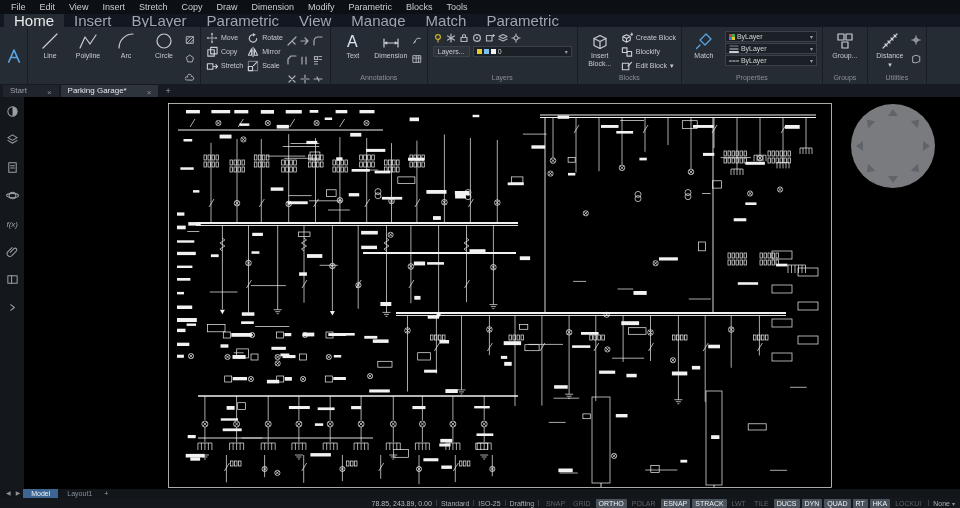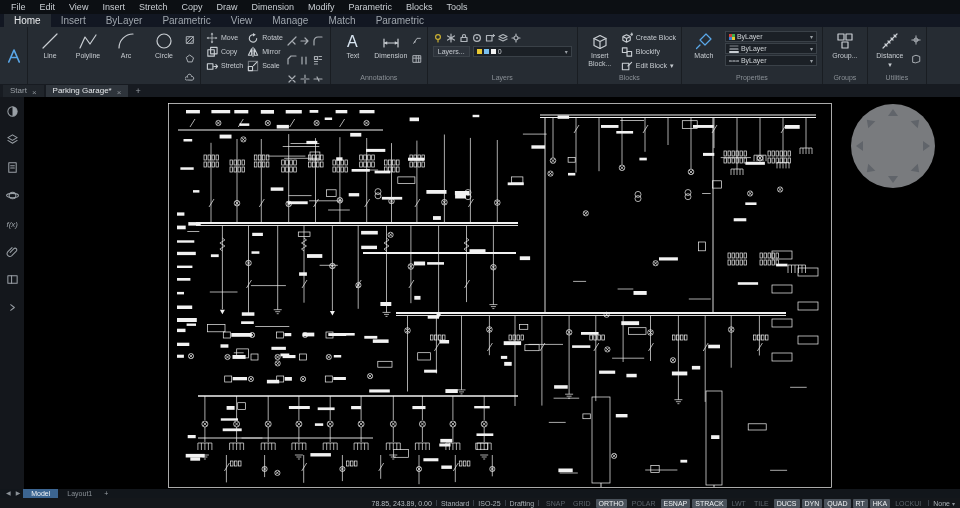--- a/index.html
+++ b/index.html
@@ -6,21 +6,21 @@
   html,body{width:960px;height:508px;overflow:hidden}
   body{font-family:"Liberation Sans",sans-serif;background:#000;color:#c9ced3;-webkit-user-select:none;user-select:none}
   .app{width:960px;height:508px;display:flex;flex-direction:column;background:#84cc16}
 
   
   .menubar{height:14px;background:#0c0f13;display:flex;align-items:center;padding-left:4px;flex:none}
   .menu-item{font-size:9px;line-height:14px;color:#c9ced3;padding:0 7px;cursor:default}
 
   
   .ribbontabs{height:13px;background:#121722;display:flex;align-items:stretch;padding-left:4px;flex:none}
-  .rtab{font-size:10px;line-height:13px;color:#9fa6ad;padding:0 10px}
+  .rtab{font-size:15px;line-height:13px;color:#9fa6ad;padding:0 10px}
   .rtab.active{background:#262c33;color:#e8eaec}
 
   
   .ribbon{height:57px;background:#262c33;display:flex;flex:none}
   .applogo{width:28px;display:flex;align-items:center;justify-content:center;border-right:1px solid #191d22}
   .applogo svg{width:18px;height:18px}
   .panel{display:flex;flex-direction:column;border-right:1px solid #191d22}
   .panel-tools{flex:1;display:flex;align-items:flex-start;padding:4px 5px 0;gap:4px}
   .panel-label{height:11px;font-size:7px;color:#8a9096;text-align:center;line-height:10px}
   .bigtool{width:34px;display:flex;flex-direction:column;align-items:center;gap:1px}
@@ -39,21 +39,21 @@
   .chip4{display:grid;grid-template-columns:3px 3px;grid-auto-rows:3px;flex:none}
   .chip4 i{display:block}
   .btn{height:11px;background:#2d333b;border:1px solid #3a4148;font-size:7px;color:#c6cbd0;display:flex;align-items:center;padding:0 4px}
   svg.ic{stroke:#c9ced3;fill:none;stroke-width:1.2;stroke-linecap:round;stroke-linejoin:round}
   svg.ic .fl{fill:#c9ced3;stroke:none}
   svg.ic .blue{stroke:#5aa7e8}
   svg.ic text{stroke:none}
 
   
   .doctabs{height:13px;background:#171b21;display:flex;align-items:flex-end;padding-left:3px;gap:2px;flex:none}
-  .dtab{height:12px;display:flex;align-items:flex-end;gap:5px;padding:0 7px;font-size:8px;background:#20252b;color:#9aa0a6;line-height:12px}
+  .dtab{height:12px;display:flex;align-items:flex-end;gap:20px;padding:0 7px;font-size:8px;background:#20252b;color:#9aa0a6;line-height:12px}
   .dtab.active{background:#2e343b;color:#e6e9ec}
   .dtab .x{font-size:8px;color:#8a9096;line-height:1}
   .plus{font-size:9px;color:#9aa0a6;padding:0 5px;line-height:12px}
 
   
   .workspace{flex:1;display:flex;background:#000;min-height:0}
   .toolstrip{width:24px;background:#14171c;display:flex;flex-direction:column;align-items:center;padding-top:7px;gap:10px;flex:none}
   .sicon svg{width:13px;height:13px;stroke:#9aa0a6;fill:none;stroke-width:1.1;stroke-linecap:round;stroke-linejoin:round}
   .sicon svg .f{fill:#9aa0a6;stroke:none}
   .canvas{flex:1;position:relative;background:#000;overflow:hidden}

